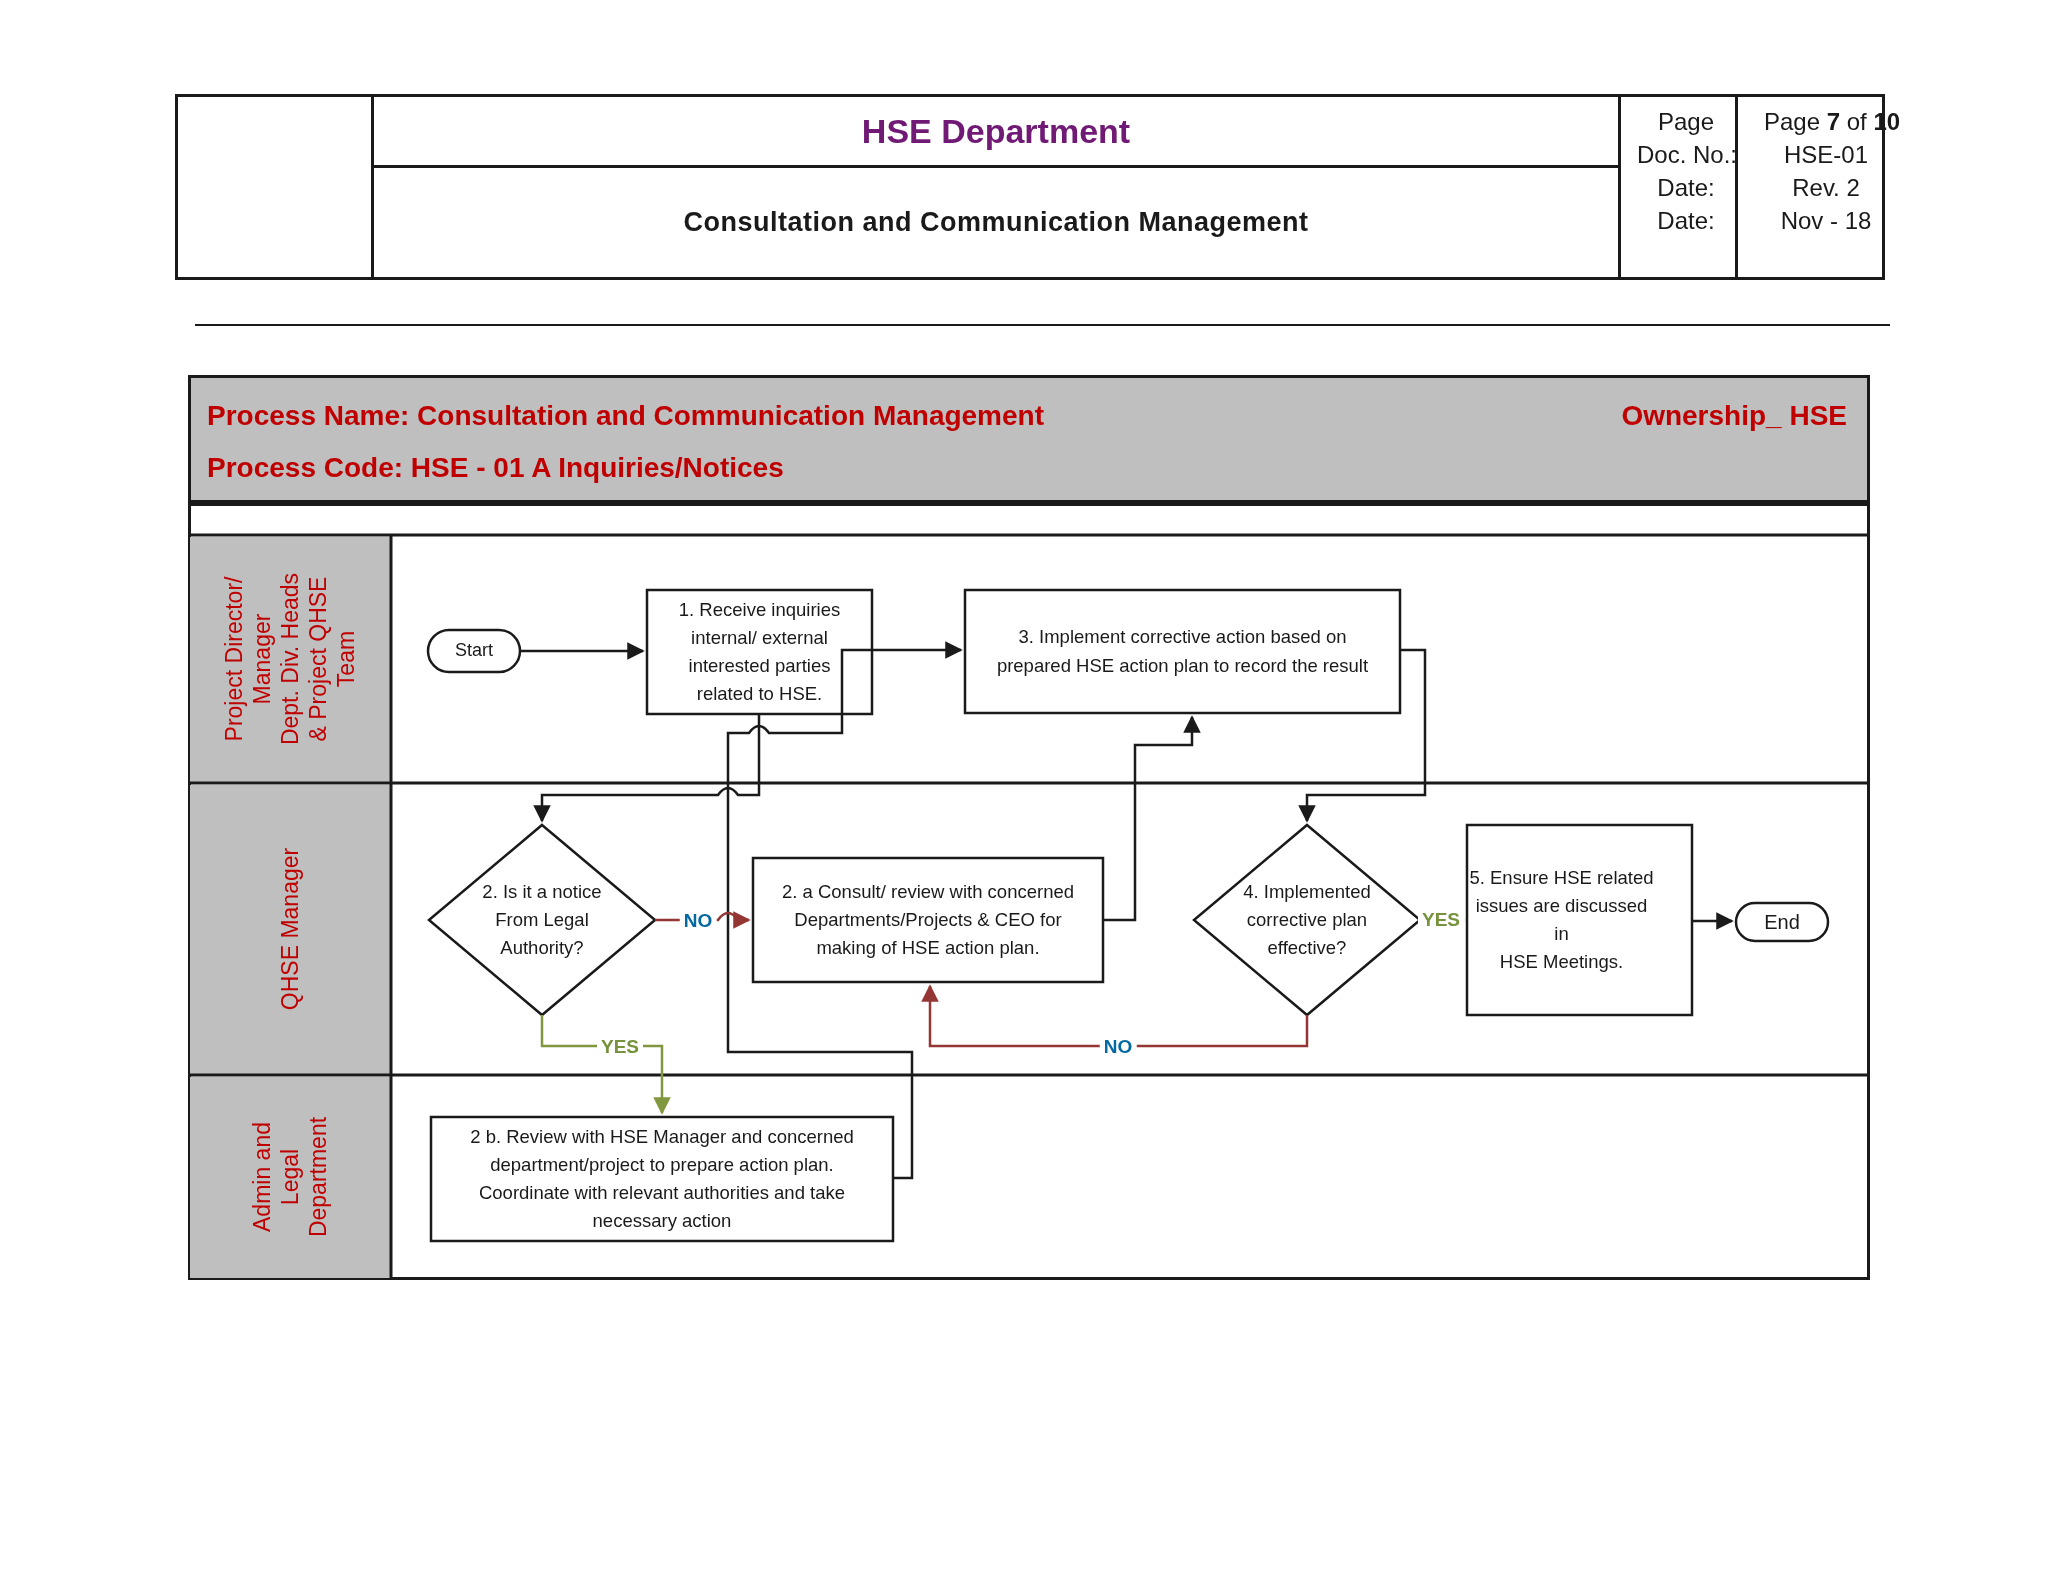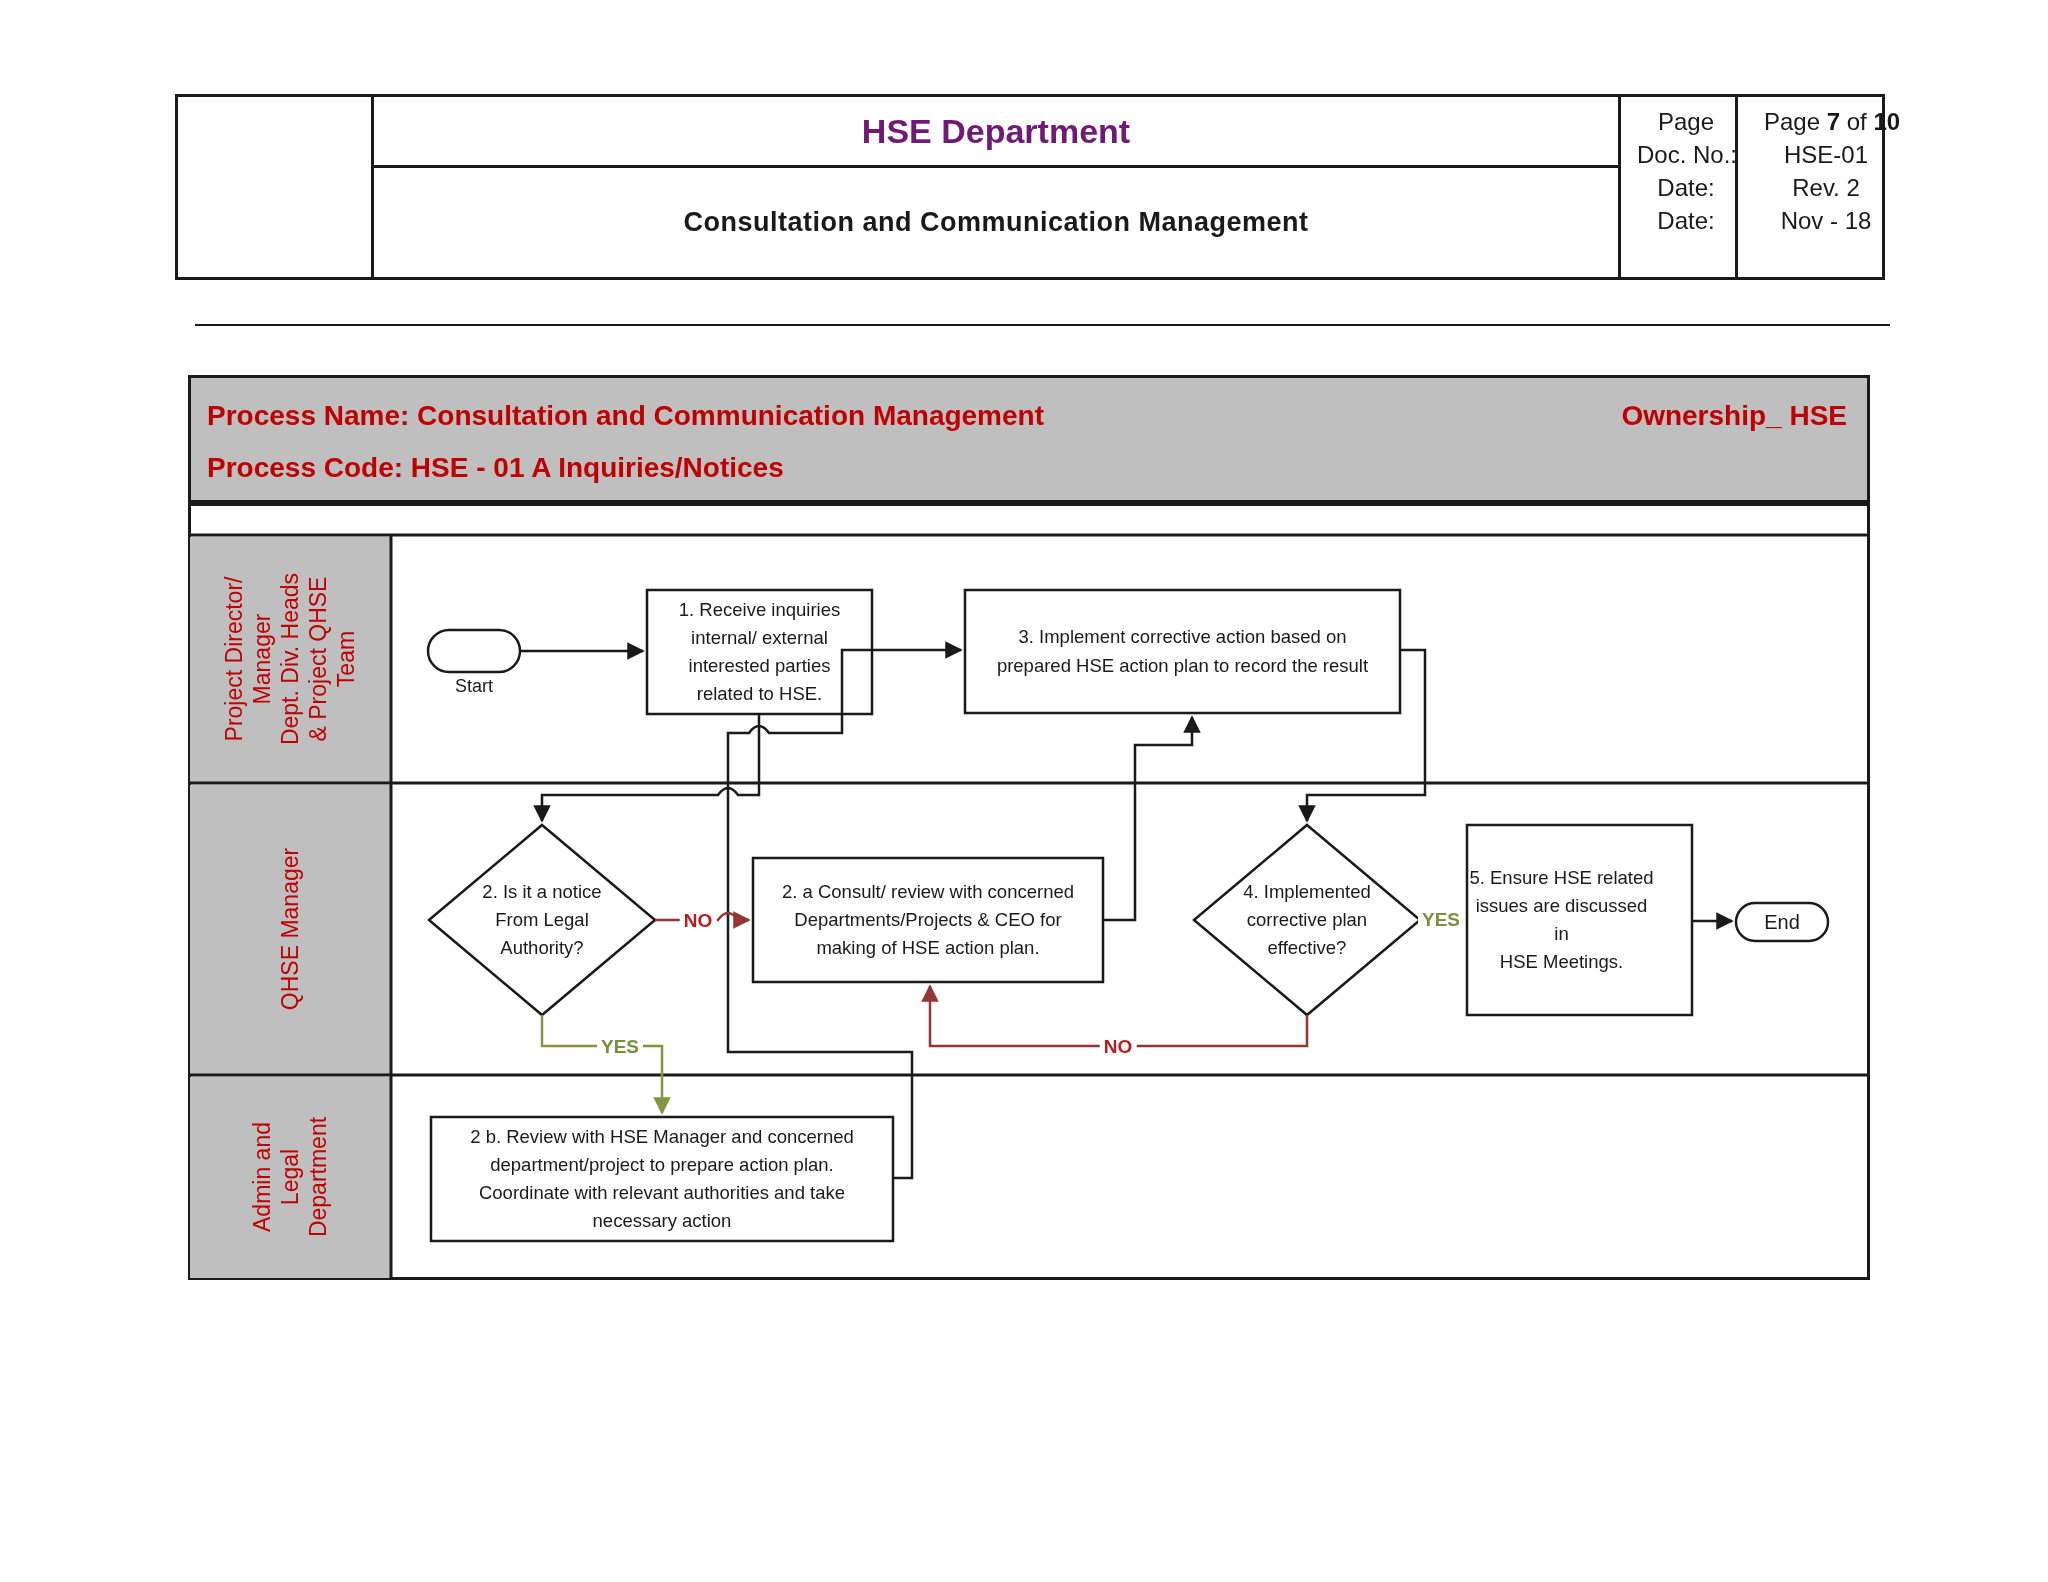--- a/index.html
+++ b/index.html
@@ -35,21 +35,21 @@
   .lane-label{position:absolute;transform:translate(-50%,-50%) rotate(-90deg);transform-origin:center;
               color:#C00000;font-size:23px;line-height:1.22;text-align:center;white-space:pre-line;}
 
   svg.flow{position:absolute;left:188px;top:503px;width:1682px;height:777px;}
 
   
   .node-text{display:flex;align-items:center;justify-content:center;text-align:center;
              font-size:18.5px;line-height:1.52;white-space:pre-line;}
   .edge-label{position:absolute;transform:translate(-50%,-50%);background:#fff;padding:0 4px;
               font-size:19px;font-weight:700;white-space:nowrap;}
-  .lbl-no{color:#b91c1c;}
+  .lbl-no{color:#0369a1;}
   .lbl-yes{color:#76923C;}
 </style>
 </head>
 <body>
 
 <div class="page">
 
   <div class="abs hdr">
     <div class="abs hdr-logo"></div>
     <div class="abs hdr-center">
@@ -138,21 +138,21 @@
   <div class="lane-label" style="left:290px;top:659px;width:248px;">Project Director/
 Manager
 Dept. Div. Heads
 &amp; Project QHSE
 Team</div>
   <div class="lane-label" style="left:290px;top:929px;width:292px;">QHSE Manager</div>
   <div class="lane-label" style="left:290px;top:1177px;width:205px;">Admin and
 Legal
 Department</div>
 
-  <div class="abs node-text" style="left:428px;top:630px;width:92px;height:42px;font-size:18px;margin-top:36px;">Start</div>
+  <div class="abs node-text" style="left:428px;top:630px;width:92px;height:42px;font-size:18px;">Start</div>
   <div class="abs node-text" style="left:647px;top:590px;width:225px;height:124px;border-radius:30px;">1. Receive  inquiries
 internal/ external
 interested parties
 related to HSE.</div>
   <div class="abs node-text" style="left:965px;top:590px;width:435px;height:123px;">3. Implement corrective action based on
 prepared HSE action plan to record the result</div>
   <div class="abs node-text" style="left:442px;top:855px;width:200px;height:130px;">2. Is it a notice
 From Legal
 Authority?</div>
   <div class="abs node-text" style="left:753px;top:858px;width:350px;height:124px;">2. a Consult/ review with concerned

